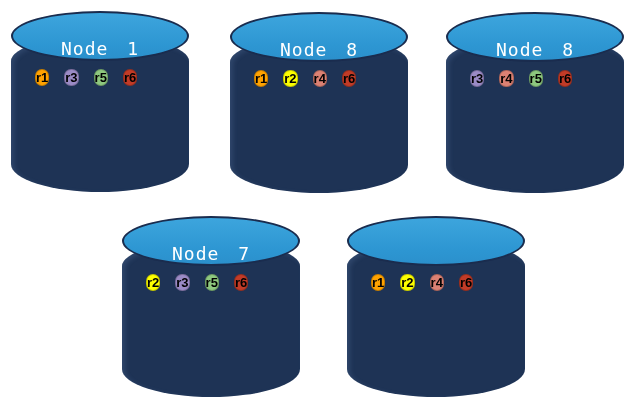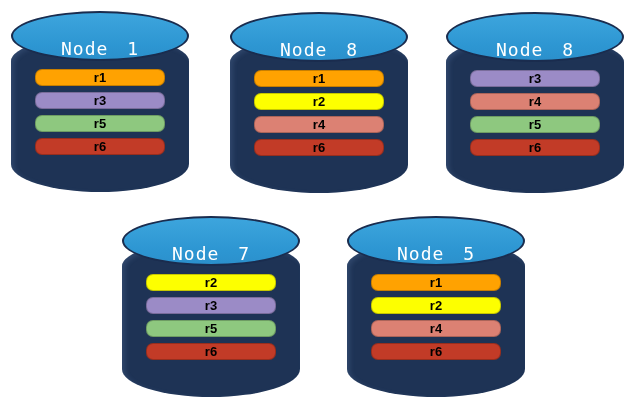--- a/index.html
+++ b/index.html
@@ -43,22 +43,23 @@
     color: #ffffff;
     font-family: "DejaVu Sans Mono", monospace;
     font-size: 18px;
     word-spacing: 7px;
     letter-spacing: 1px;
     z-index: 3;
   }
   .bars {
     position: absolute;
     left: 24px; right: 24px; top: 58px;
-    display: flex; flex-direction: column; gap: 6px;
+    display: flex; flex-direction: row; gap: 15px;
     z-index: 4;
+    align-items: center;
   }
   .bar {
     height: 17px;
     border-radius: 7px;
     border: 1px solid rgba(0,0,0,0.22);
     box-sizing: border-box;
     display: flex; align-items: center; justify-content: center;
     font-size: 13px;
     font-weight: bold;
     color: #000000;
@@ -151,21 +152,20 @@
         </div>
       <div class="bar" style="background: rgb(194, 59, 39);">
           <span>r6</span>
         </div>
     </div>
   </div>
 
   <div class="cylinder pos-n5">
     <div class="cyl-body"></div>
     <div class="cyl-top"></div>
-    <div class="cyl-title">Node 5</div>
     <div class="bars">
       <div class="bar" style="background: rgb(255, 162, 1);">
           <span>r1</span>
         </div>
       <div class="bar" style="background: rgb(253, 255, 0);">
           <span>r2</span>
         </div>
       <div class="bar" style="background: rgb(220, 129, 115);">
           <span>r4</span>
         </div>

